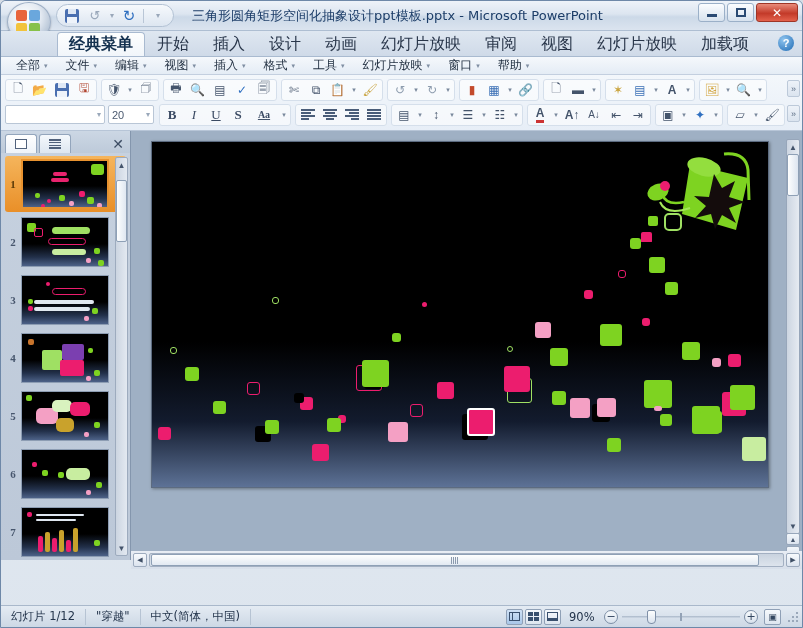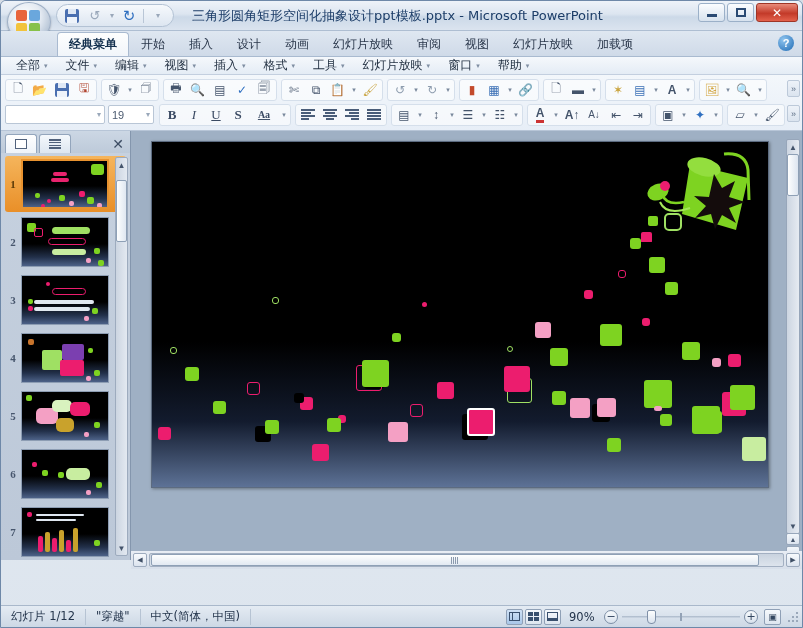--- a/index.html
+++ b/index.html
@@ -80,21 +80,21 @@
 
   
   .tabstrip {
     position:relative; height:26px;
     background: linear-gradient(#dfe7f1, #cfdae8);
     border-bottom:1px solid #a9bad0;
     padding-left:56px; display:flex; align-items:flex-end;
   }
   .tab {
     height:24px; padding:0 11px; display:flex; align-items:center;
-    font-size:12px; color:#29364a; cursor:pointer; white-space:nowrap;
+    font-size:16px; color:#29364a; cursor:pointer; white-space:nowrap;
     font-family:"DejaVu Sans","Liberation Sans",sans-serif;
     border:1px solid transparent; border-bottom:none;
   }
   .tab.active {
     background: linear-gradient(#fdfefe, #f1f5fa);
     border-color:#a9bad0; border-radius:4px 4px 0 0;
     color:#14314f; font-weight:bold;
   }
   .help-ico {
     position:absolute; right:8px; top:4px; width:16px; height:16px; border-radius:50%;
@@ -478,21 +478,21 @@
         <div class="tdrop">▾</div>
       </div>
       <div class="overflow-chev">»</div>
     </div>
 
     <div class="trow">
       <div class="fontbox">
         <span class="arrow-gray">▾</span>
       </div>
       <div class="sizebox">
-        <span>19</span>
+        <span>20</span>
         <span class="arrow-gray">▾</span>
       </div>
       <div class="tgroup">
         <div class="tbtn">
             <span class="fmt">B</span>
           </div>
         <div class="tbtn">
             <span class="fmt i">I</span>
           </div>
         <div class="tbtn">

